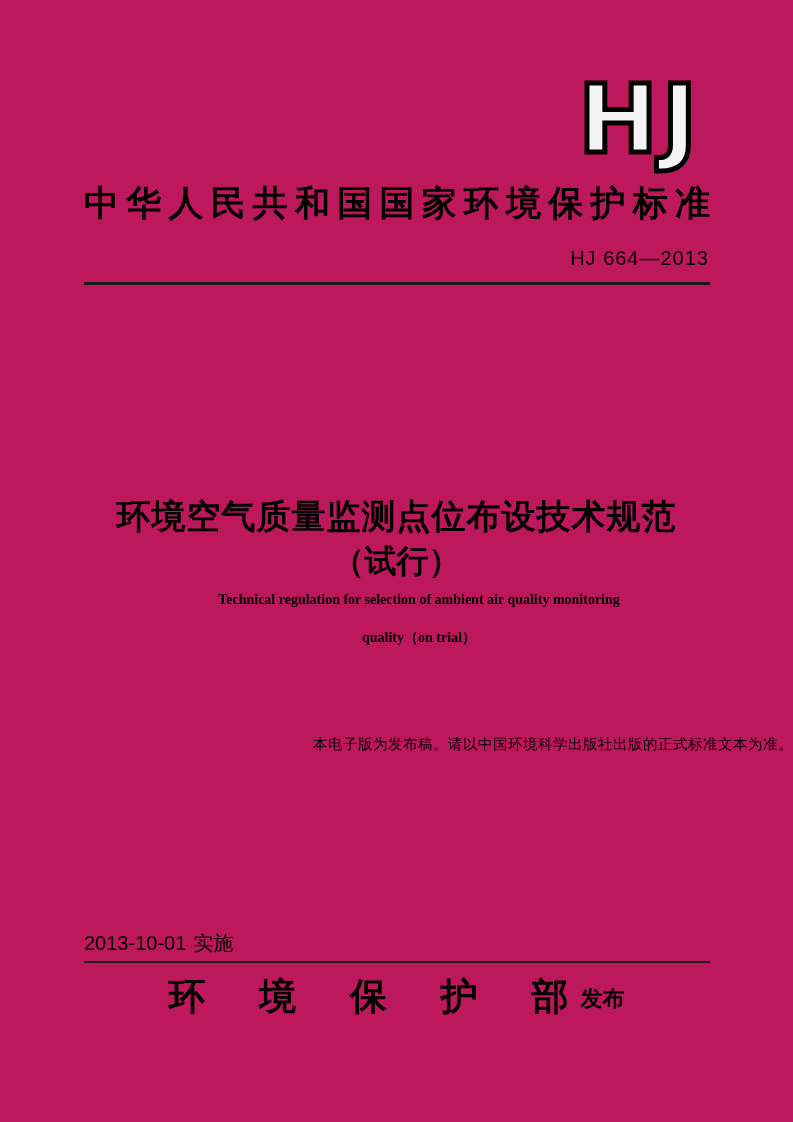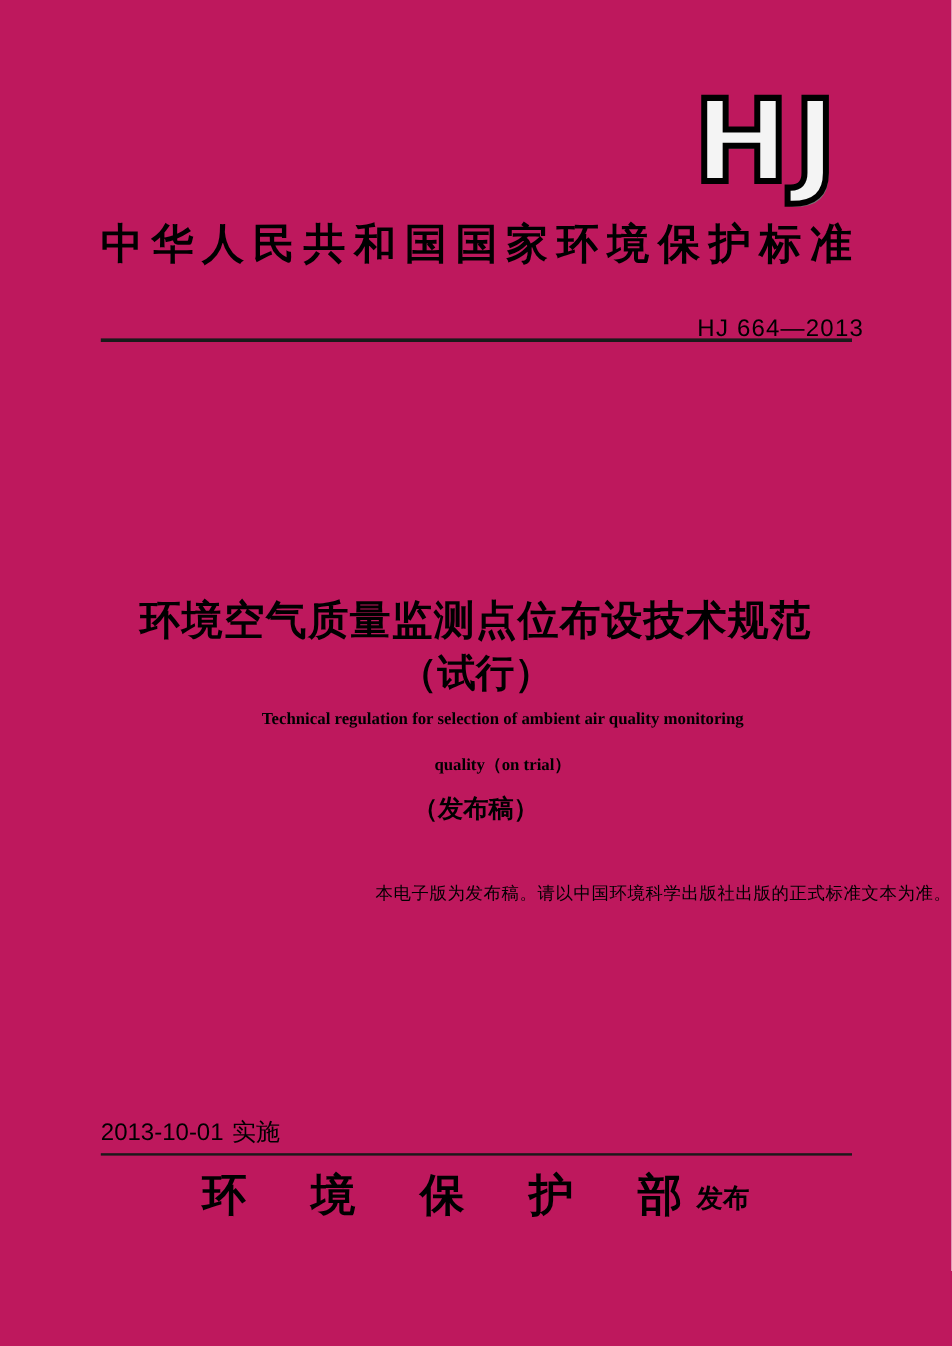--- a/index.html
+++ b/index.html
@@ -43,25 +43,24 @@
     font-size: 35px;
     line-height: 1.3;
     text-align: justify;
     text-align-last: justify;
     white-space: nowrap;
   }
 
   .standard-number {
     position: absolute;
     top: 247px;
-    right: 73px;
+    right: 84px;
     font-size: 20px;
     letter-spacing: 1px;
     font-weight: 500;
-    margin-top: 16px;
   }
 
   .rule { position: absolute; left: 84px; width: 626px; background: #1a1a1a; }
   .rule-top { top: 282px; height: 3px; }
   .rule-bottom { top: 961px; height: 2px; }
 
   .title-cn {
     position: absolute;
     top: 494px;
     left: 0;
@@ -165,21 +164,20 @@
   <div class="rule rule-top"></div>
 
   <div class="title-cn">环境空气质量监测点位布设技术规范</div>
 
   <div class="subtitle-cn">（试行）</div>
 
   <div class="title-en-1">Technical regulation for selection of ambient air quality monitoring</div>
 
   <div class="title-en-2">quality（on trial）</div>
 
-  <div class="draft-label">（发布稿）</div>
 
   <div class="notice">本电子版为发布稿。请以中国环境科学出版社出版的正式标准文本为准。</div>
 
   <div class="dates-row">
     <div>
       <span>2013-10-01</span><span class="date-label">实施</span>
     </div>
   </div>
 
   <div class="rule rule-bottom"></div>

